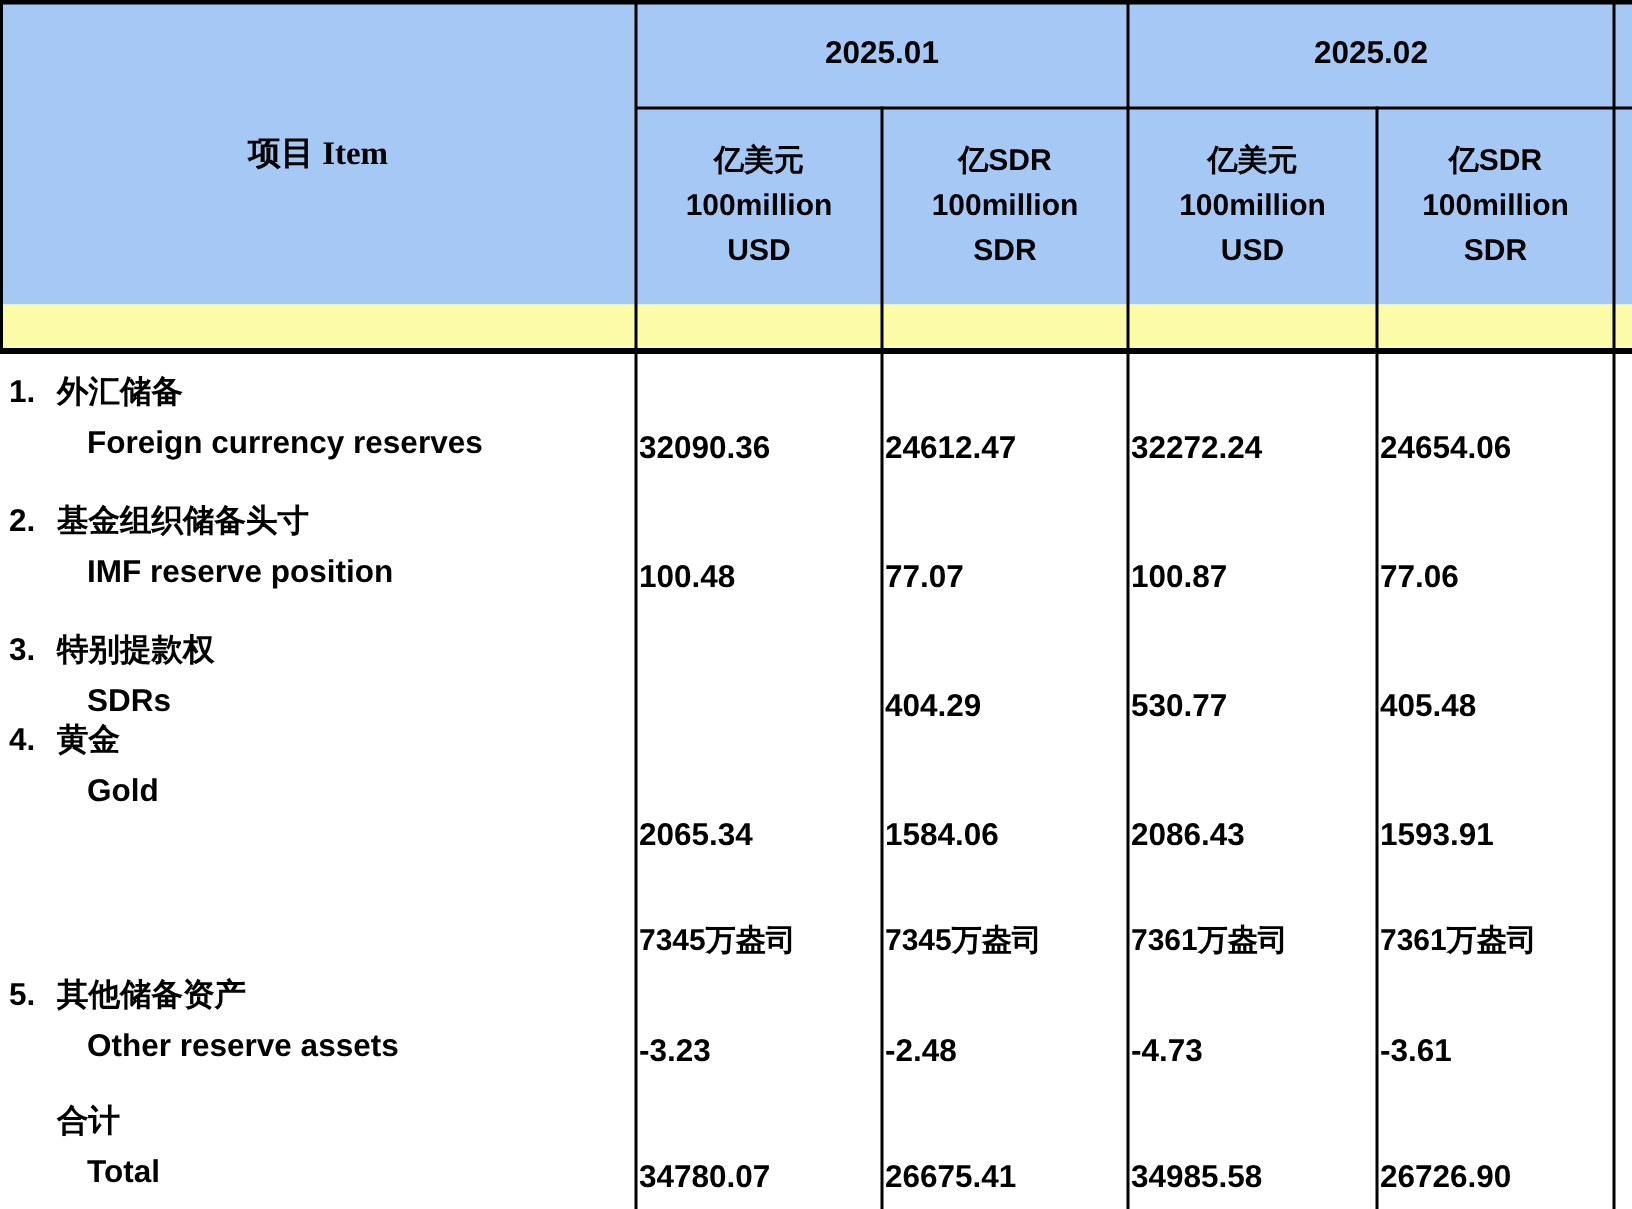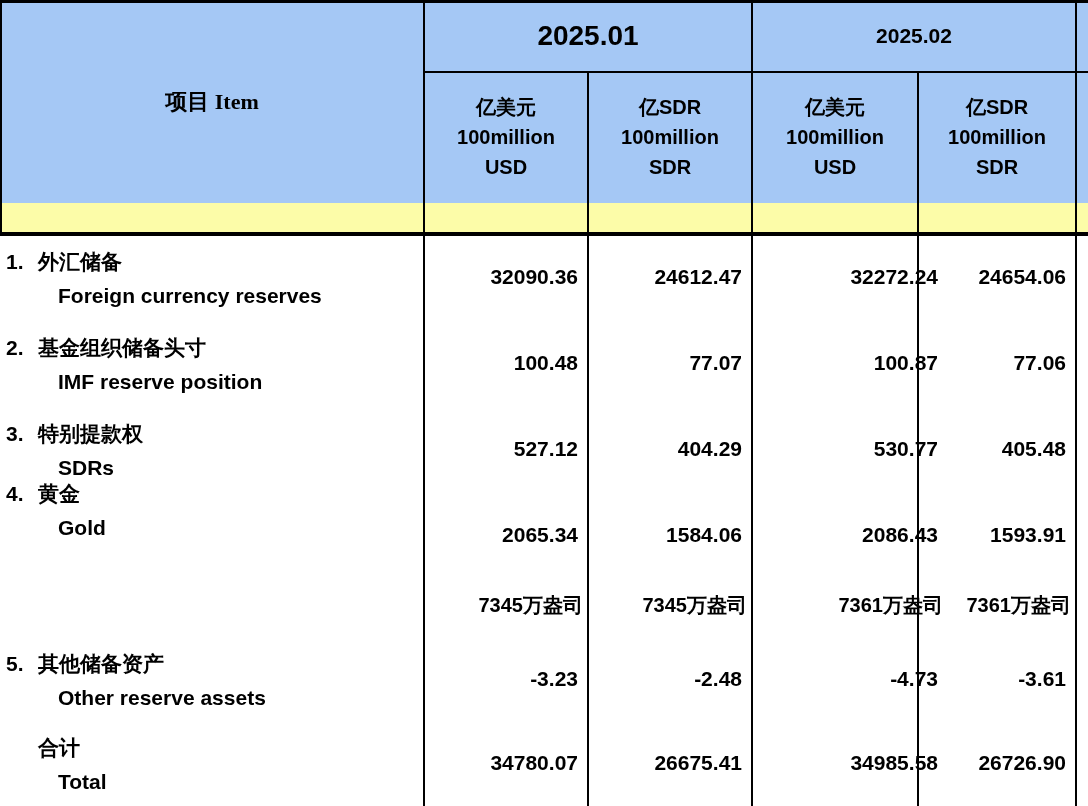--- a/index.html
+++ b/index.html
@@ -10,21 +10,21 @@
     font-family:"Liberation Sans","DejaVu Sans",sans-serif;
     font-weight:700;
     color:#000;
     overflow:hidden;
   }
   .cell{position:absolute;display:flex;align-items:center;justify-content:center;box-sizing:border-box;}
   .bg-blue{background:#A5C8F5;}
   .bg-yellow{background:#FCFCA8;}
   
   .item-head{left:0;top:0;width:424px;height:203px;font-size:22px;font-family:Liberation Serif, serif;}
-  .year1{left:424px;top:0;width:328px;height:71px;font-size:28px;}
+  .year1{left:424px;top:0;width:328px;height:71px;font-size:21px;}
   .year2{left:752px;top:0;width:324px;height:71px;font-size:21px;align-items:center;}
   .unit{top:71px;height:132px;font-size:20px;line-height:30px;text-align:center;white-space:pre-line;}
   .u1{left:424px;width:164px;}
   .u2{left:588px;width:164px;}
   .u3{left:752px;width:166px;}
   .u4{left:918px;width:158px;}
   .sliver-head{left:1076px;top:0;width:12px;height:203px;}
   .band{left:0;top:203px;width:1088px;height:29px;}
   
   .hline,.vline{position:absolute;background:#000;z-index:5;}
@@ -36,21 +36,21 @@
   .v-b{left:587px;top:71px;width:2px;height:735px;}
   .v-c{left:751px;top:0;width:2px;height:806px;}
   .v-d{left:917px;top:71px;width:2px;height:735px;}
   .v-e{left:1075px;top:0;width:2px;height:806px;}
   
   .drow{position:absolute;left:0;width:424px;font-size:21px;}
   .l1,.l2{height:34px;line-height:34px;white-space:nowrap;}
   .l1{padding-left:6px;}
   .num{display:inline-block;width:32px;}
   .l2{padding-left:58px;}
-  .val{position:absolute;height:34px;line-height:34px;text-align:right;font-size:21px;box-sizing:border-box;padding-right:8px;white-space:nowrap;}
+  .val{position:absolute;height:34px;line-height:34px;text-align:left;font-size:21px;box-sizing:border-box;padding-right:8px;white-space:nowrap;margin-top:22px;}
   .c1{left:426px;width:160px;}
   .c2{left:590px;width:160px;}
   .c3{left:754px;width:192px;}
   .c4{left:920px;width:154px;}
   .oz{padding-right:3px;font-size:20px;}
   .r1{top:245px;} .r1v{top:260px;}
   .r2{top:331px;} .r2v{top:346px;}
   .r3{top:417px;} .r3v{top:432px;}
   .r4{top:477px;} .r4v{top:518px;}
   .rozv{top:588px;}
@@ -111,21 +111,20 @@
   </div>
   <div class="val c1 r2v">100.48</div>
   <div class="val c2 r2v">77.07</div>
   <div class="val c3 r2v">100.87</div>
   <div class="val c4 r2v">77.06</div>
 
   <div class="drow r3">
     <div class="l1"><span class="num">3.</span><span>特别提款权</span></div>
     <div class="l2">SDRs</div>
   </div>
-  <div class="val c1 r3v">527.12</div>
   <div class="val c2 r3v">404.29</div>
   <div class="val c3 r3v">530.77</div>
   <div class="val c4 r3v">405.48</div>
 
   <div class="drow r4">
     <div class="l1"><span class="num">4.</span><span>黄金</span></div>
     <div class="l2">Gold</div>
   </div>
   <div class="val c1 r4v">2065.34</div>
   <div class="val c2 r4v">1584.06</div>

